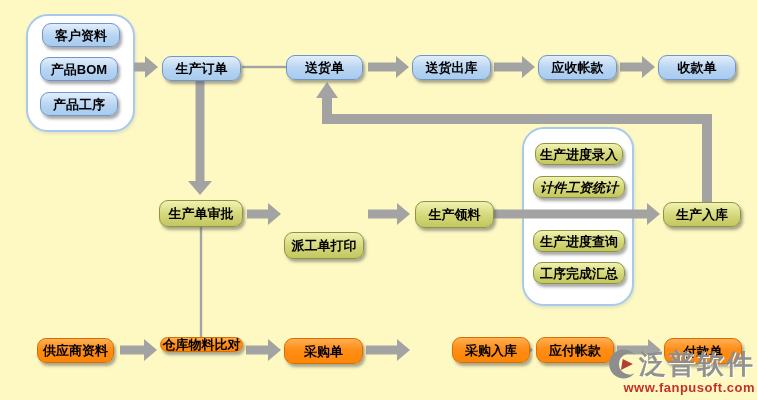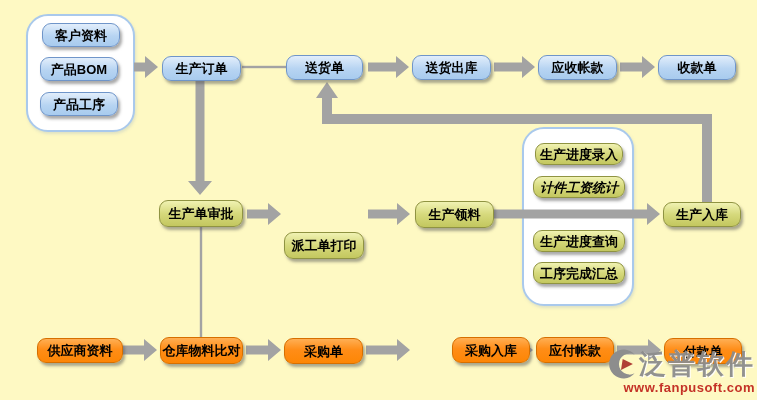--- a/index.html
+++ b/index.html
@@ -79,22 +79,22 @@
 
   <div class="node olive" style="left:159px;top:200px;width:84px;height:27px;">生产单审批</div>
   <div class="node olive" style="left:284px;top:200px;width:80px;height:27px;margin-top:32px;">派工单打印</div>
   <div class="node olive" style="left:415px;top:201px;width:79px;height:27px;">生产领料</div>
   <div class="node olive" style="left:663px;top:202px;width:78px;height:25px;">生产入库</div>
   <div class="node olive" style="left:535px;top:143px;width:88px;height:22px;">生产进度录入</div>
   <div class="node olive" style="left:533px;top:176px;width:92px;height:22px;font-style:italic;">计件工资统计</div>
   <div class="node olive" style="left:533px;top:230px;width:92px;height:22px;">生产进度查询</div>
   <div class="node olive" style="left:533px;top:262px;width:92px;height:22px;">工序完成汇总</div>
 
-  <div class="node orange" style="left:37px;top:338px;width:86px;height:25px;">供应商资料</div>
-  <div class="node orange" style="left:160px;top:337px;width:83px;height:27px;">仓库物料比对</div>
+  <div class="node orange" style="left:37px;top:338px;width:77px;height:25px;">供应商资料</div>
+  <div class="node orange" style="left:160px;top:337px;width:83px;height:15px;">仓库物料比对</div>
   <div class="node orange" style="left:284px;top:338px;width:79px;height:26px;">采购单</div>
   <div class="node orange" style="left:413px;top:337px;width:78px;height:26px;margin-left:39px;">采购入库</div>
   <div class="node orange" style="left:536px;top:337px;width:78px;height:26px;">应付帐款</div>
   <div class="node orange" style="left:664px;top:338px;width:78px;height:26px;">付款单</div>
 
   <div class="watermark">
     <div class="wm-row">
       <span style="display:inline-flex;">
         <svg width="34" height="34" viewBox="0 0 40 40">
           <path d="M36 9 A17 17 0 1 0 36 31 A12.5 12.5 0 1 1 36 9 Z" fill="#8d8d8d"></path>

